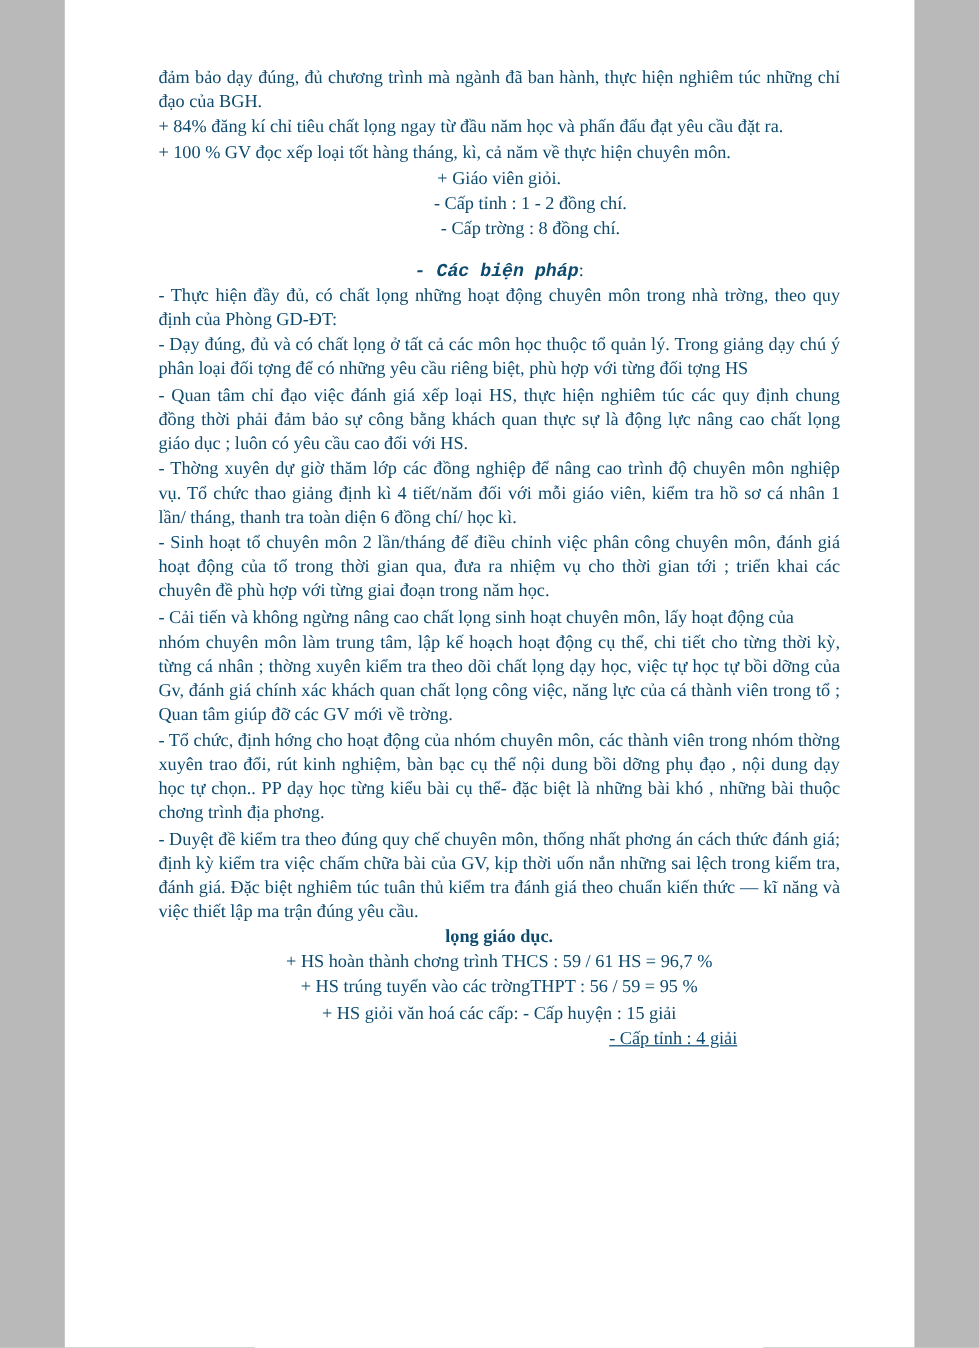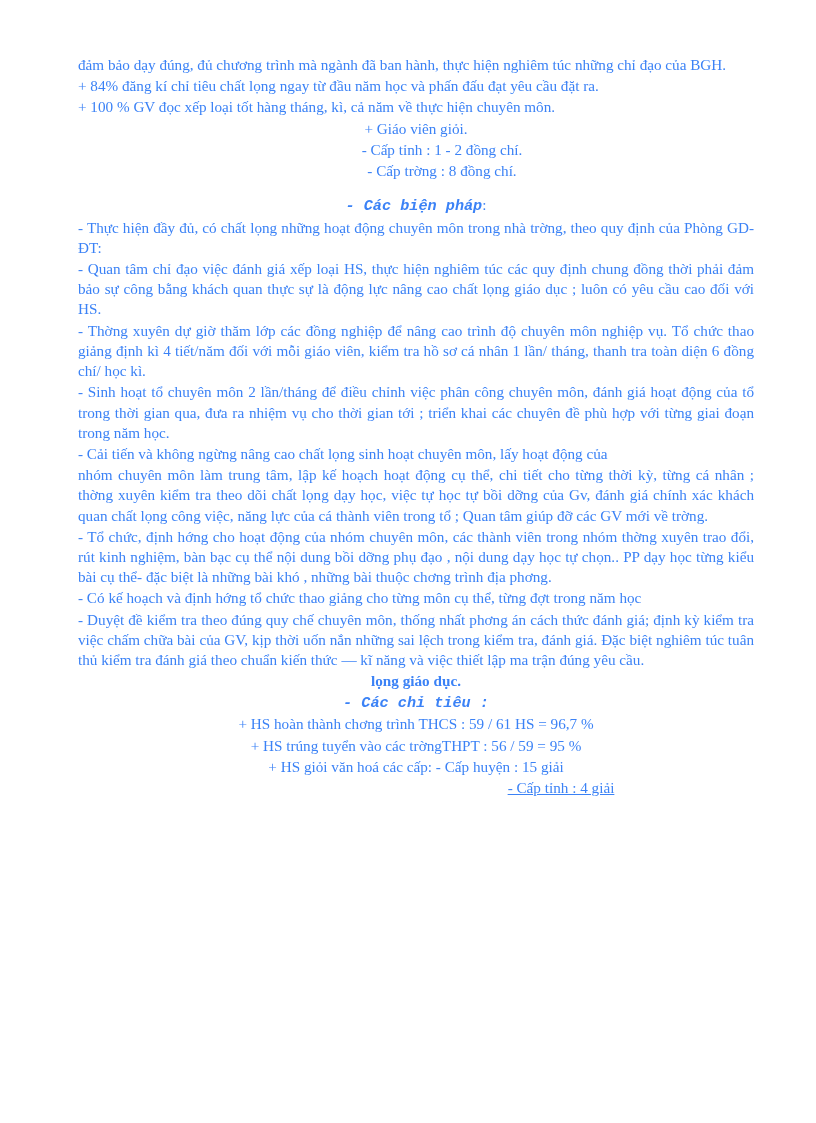--- a/index.html
+++ b/index.html
@@ -1,29 +1,29 @@
 <!DOCTYPE html>
 <html><head>
 <meta charset="utf-8">
 <style>
   html, body {
     margin: 0;
     padding: 0;
     background: #b9b9b9;
   }
   .page {
-    width: 816px;
+    width: 708px;
     height: 1123px;
     background: #ffffff;
     margin: 0 auto;
     position: relative;
     box-sizing: border-box;
     padding: 55px 62px 40px 78px;
     font-family: "Liberation Serif", serif;
-    color: #3b82f6;
+    color: #0c4a6e;
     overflow: hidden;
   }
   .doc {
     font-size: 15.2px;
     line-height: 1.33;
   }
   p {
     margin: 0;
     padding: 0;
     text-align: justify;
@@ -58,32 +58,31 @@
     <p class="para nojust">+ Giáo viên giỏi.</p>
 
     <p class="para nojust bullet-indent">-   Cấp tỉnh : 1 - 2 đồng chí.</p>
     <p class="para nojust bullet-indent">-   Cấp trờng   : 8 đồng chí.</p>
 
     <div class="gap-md"></div>
 
     <p class="para nojust"><span class="bolditalic">- Các biện pháp</span><span>:</span></p>
 
     <p class="para">-  Thực hiện đầy đủ, có chất lọng   những hoạt động chuyên môn trong nhà trờng, theo quy định của Phòng GD-ĐT:</p>
+    <p class="para">-  Dạy đúng, đủ và có chất lọng   ở tất cả các môn học thuộc tổ quản lý. Trong giảng dạy chú ý phân loại đối tợng   để có những yêu cầu riêng biệt, phù hợp với từng đối tợng  HS</p>
     <p class="para">- Quan tâm chỉ đạo việc đánh giá xếp loại HS, thực hiện nghiêm túc các quy định chung đồng thời phải đảm bảo sự công bằng khách quan thực sự là động lực nâng cao chất lọng   giáo dục ; luôn có yêu cầu cao đối với HS.</p>
     <p class="para">- Thờng xuyên dự giờ thăm lớp các đồng nghiệp để nâng cao trình độ chuyên môn nghiệp vụ. Tổ chức thao giảng định kì 4 tiết/năm đối với mỗi giáo viên, kiểm tra hồ sơ cá nhân 1 lần/ tháng, thanh tra toàn diện 6 đồng chí/ học kì.</p>
     <p class="para">- Sinh hoạt tổ chuyên môn 2 lần/tháng để điều chỉnh việc phân công chuyên môn, đánh giá hoạt động của tổ   trong thời gian qua, đưa ra nhiệm vụ cho thời gian tới ; triển khai các chuyên đề phù hợp với từng giai đoạn trong năm học.</p>
     <p class="para">- Cải tiến và không ngừng nâng cao chất lọng   sinh hoạt chuyên môn, lấy hoạt động của</p>
     <p class="para">nhóm chuyên môn làm trung tâm, lập kế hoạch hoạt động cụ thể, chi tiết cho từng thời kỳ, từng cá nhân ; thờng   xuyên kiểm tra theo dõi chất lọng   dạy học, việc tự học tự bồi dỡng   của Gv, đánh giá chính xác khách quan chất lọng   công việc, năng lực của cá thành viên trong tổ ; Quan tâm giúp đỡ các GV mới về trờng.</p>
     <p class="para">- Tổ chức, định hớng   cho hoạt động của nhóm chuyên môn, các thành viên trong nhóm thờng   xuyên trao đổi, rút kinh nghiệm, bàn bạc cụ thể nội dung bồi dỡng   phụ đạo , nội dung dạy học tự chọn.. PP dạy học từng kiểu bài cụ thể- đặc biệt là những bài khó , những bài thuộc chơng   trình địa phơng.</p>
-    <p class="para">- Có kế hoạch và định hớng   tổ chức thao giảng cho từng môn cụ thể, từng đợt trong năm học</p>
     <p class="para">- Duyệt đề kiểm tra theo đúng quy chế chuyên môn, thống nhất phơng   án cách thức đánh giá; định kỳ kiểm tra việc chấm chữa bài của GV, kịp thời uốn nắn những sai lệch trong kiểm tra, đánh giá. Đặc biệt nghiêm túc tuân thủ kiểm tra đánh giá theo chuẩn kiến thức — kĩ năng và việc thiết lập ma trận đúng yêu cầu.</p>
 
     <p class="para nojust heading">lọng   giáo dục.</p>
 
-    <p class="para nojust"><span class="bolditalic">- Các chỉ tiêu :</span></p>
 
     <p class="para nojust">+ HS hoàn thành chơng   trình THCS : 59 / 61 HS = 96,7 %</p>
     <p class="para nojust">+ HS trúng tuyển vào các trờngTHPT   : 56 / 59 = 95 %</p>
     <p class="para nojust">+ HS giỏi văn hoá các cấp: - Cấp huyện : 15 giải</p>
     <p class="para nojust center-ish">- Cấp tỉnh : 4 giải</p>
 
   </div>
 </div>
 
 </body></html>

